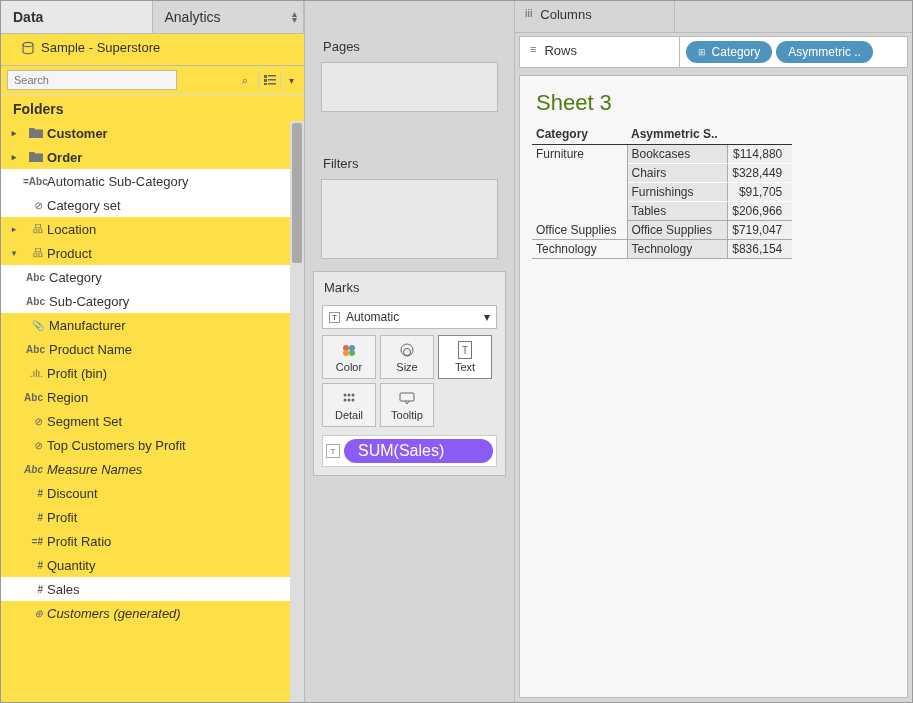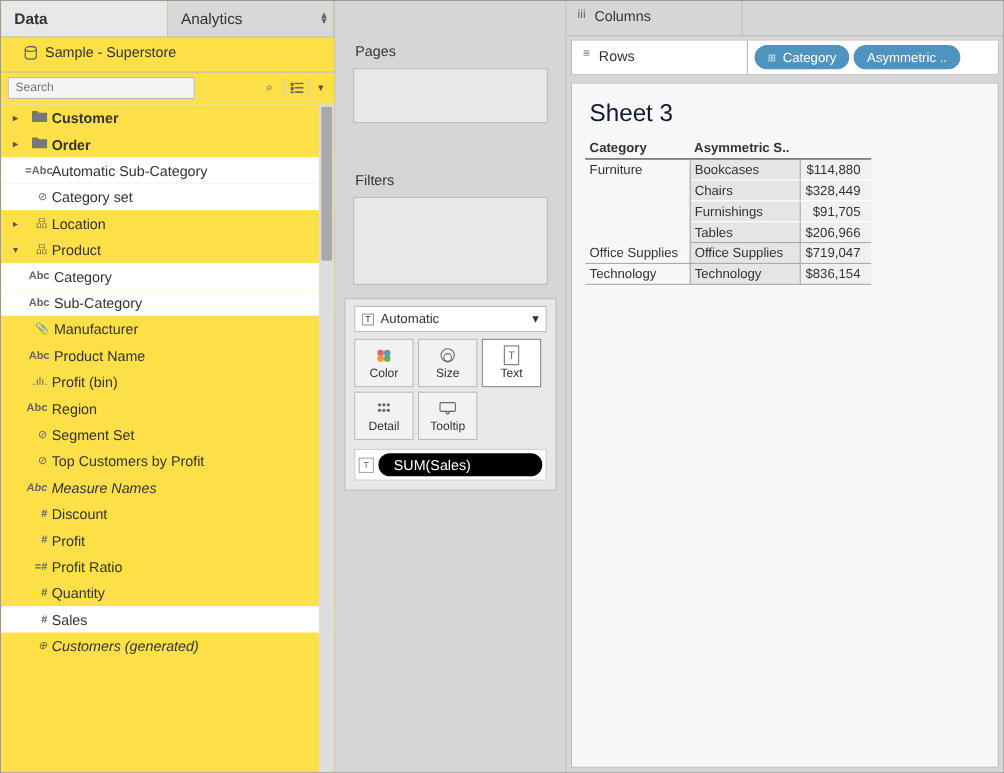--- a/index.html
+++ b/index.html
@@ -59,32 +59,32 @@
   .shelf.filters .shelf-body { min-height: 80px; }
   .marks-card { margin: 6px 8px; border: 1px solid #bbb; background: #e8e8e8; padding-bottom: 8px; }
   .marks-title { font-size: 13px; padding: 8px 10px 4px 10px; }
   .marks-type { margin: 6px 8px; border: 1px solid #bbb; background: #fff; padding: 4px 6px; display: flex; align-items: center; justify-content: space-between; cursor: pointer; font-size: 12px; }
   .marks-type .mt-left { display: flex; gap: 6px; align-items: center; }
   .marks-grid { display: flex; flex-wrap: wrap; gap: 4px; padding: 0 8px; }
   .mark-btn { width: 54px; height: 44px; border: 1px solid #bbb; background: #f2f2f2; display: flex; flex-direction: column; align-items: center; justify-content: center; cursor: pointer; font-size: 11px; gap: 2px; }
   .mark-btn.active { background: #fff; border-color: #888; }
   .mark-btn .m-icon { font-size: 14px; color: #666; height: 18px; display: flex; align-items: center; }
   .pill { margin: 8px 8px 0 8px; background: #fff; border: 1px solid #ccc; padding: 3px; display: flex; align-items: center; gap: 4px; }
-  .pill-inner { background: #000000; color: #fff; border-radius: 12px; padding: 3px 14px; font-size: 13px; flex: 1; text-align: left; }
+  .pill-inner { background: #8b5cf6; color: #fff; border-radius: 12px; padding: 3px 14px; font-size: 16px; flex: 1; text-align: left; }
   .pill-icon { width: 14px; height: 14px; border: 1px solid #aaa; display: flex; align-items: center; justify-content: center; font-size: 8px; color: #666; }
 
   
   .shelves-row { display: flex; align-items: stretch; border-bottom: 1px solid #bbb; background: #d6d6d6; min-height: 32px; }
   .shelf-label { width: 160px; padding: 6px 10px; font-size: 13px; display: flex; align-items: flex-start; gap: 8px; border-right: 1px solid #bbb; }
   .shelf-content { flex: 1; display: flex; align-items: center; padding: 3px 6px; gap: 4px; }
   .rows-shelf { background: #fff; border: 1px solid #bbb; margin: 3px 4px; }
   .pill-blue { background: #4f93bf; color: #fff; border-radius: 12px; padding: 4px 12px; font-size: 12px; display: inline-flex; align-items: center; gap: 6px; cursor: pointer; }
   .pill-blue .dim-icon { font-size: 9px; opacity: .8; }
   .viz-area { flex: 1; background: #f7f7f7; border: 1px solid #bbb; margin: 4px; overflow: auto; }
-  .sheet-title { font-size: 22px; font-weight: 400; color: #0f172a; padding: 14px 16px 8px 16px; font-family: "Segoe UI Light", "Segoe UI", Arial, sans-serif; }
+  .sheet-title { font-size: 22px; font-weight: 400; color: #4d7c0f; padding: 14px 16px 8px 16px; font-family: "Segoe UI Light", "Segoe UI", Arial, sans-serif; }
   .data-table { border-collapse: collapse; margin-left: 12px; }
   .data-table th { text-align: left; font-weight: 700; font-size: 12px; padding: 3px 10px 3px 4px; border-bottom: 1px solid #333; }
   .data-table th.val { text-align: right; }
   .data-table td { font-size: 12px; padding: 2px 10px 2px 4px; vertical-align: top; }
   .data-table td.cat { font-weight: 500; border-right: 1px solid #aaa; }
   .data-table td.sub { background: #e5e5e5; border-right: 1px solid #aaa; border-bottom: 1px solid #fff; }
   .data-table td.val { text-align: right; background: #f0f0f0; border-bottom: 1px solid #fff; }
   .data-table tr.group-last td.sub, .data-table tr.group-last td.val { border-bottom: 1px solid #aaa; }
   .data-table tr.group-last td.cat { border-bottom: 1px solid #aaa; }
   .shelf-icon { color: #666; font-size: 11px; }
@@ -121,20 +121,21 @@
             <rect x="0" y="0" width="3" height="3" fill="#666"></rect>
             <rect x="4" y="0" width="8" height="1.5" fill="#666"></rect>
             <rect x="0" y="4" width="3" height="3" fill="#666"></rect>
             <rect x="4" y="4" width="8" height="1.5" fill="#666"></rect>
             <rect x="0" y="8" width="3" height="2" fill="#666"></rect>
             <rect x="4" y="8" width="8" height="1.5" fill="#666"></rect>
           </svg>
       </div>
       <div class="drop-btn">▾</div>
     </div>
+    <div class="folders-header">Folders</div>
     <div class="tree">
       <div class="tree-item bold">
         <span class="caret">▸</span>
         <span class="icon"><svg class="folder-icon" viewBox="0 0 14 11">
               <path d="M0 1 h5 l1.5 1.5 H14 V11 H0 Z" fill="#777"></path>
             </svg></span>
         <span>Customer</span>
       </div>
       <div class="tree-item bold">
         <span class="caret">▸</span>
@@ -243,20 +244,21 @@
   <div class="mid-panel">
     <div class="shelf pages">
       <div class="shelf-title">Pages</div>
       <div class="shelf-body" style="margin:0 8px"></div>
     </div>
     <div class="shelf filters">
       <div class="shelf-title">Filters</div>
       <div class="shelf-body" style="margin:0 8px"></div>
     </div>
     <div class="marks-card">
+      <div class="marks-title">Marks</div>
       <div class="marks-type">
         <span class="mt-left">
           <span style="border:1px solid #999;font-size:8px;padding:0 2px">T</span>
           <span>Automatic</span>
         </span>
         <span>▾</span>
       </div>
       <div class="marks-grid">
         <div class="mark-btn">
           <span class="m-icon">

